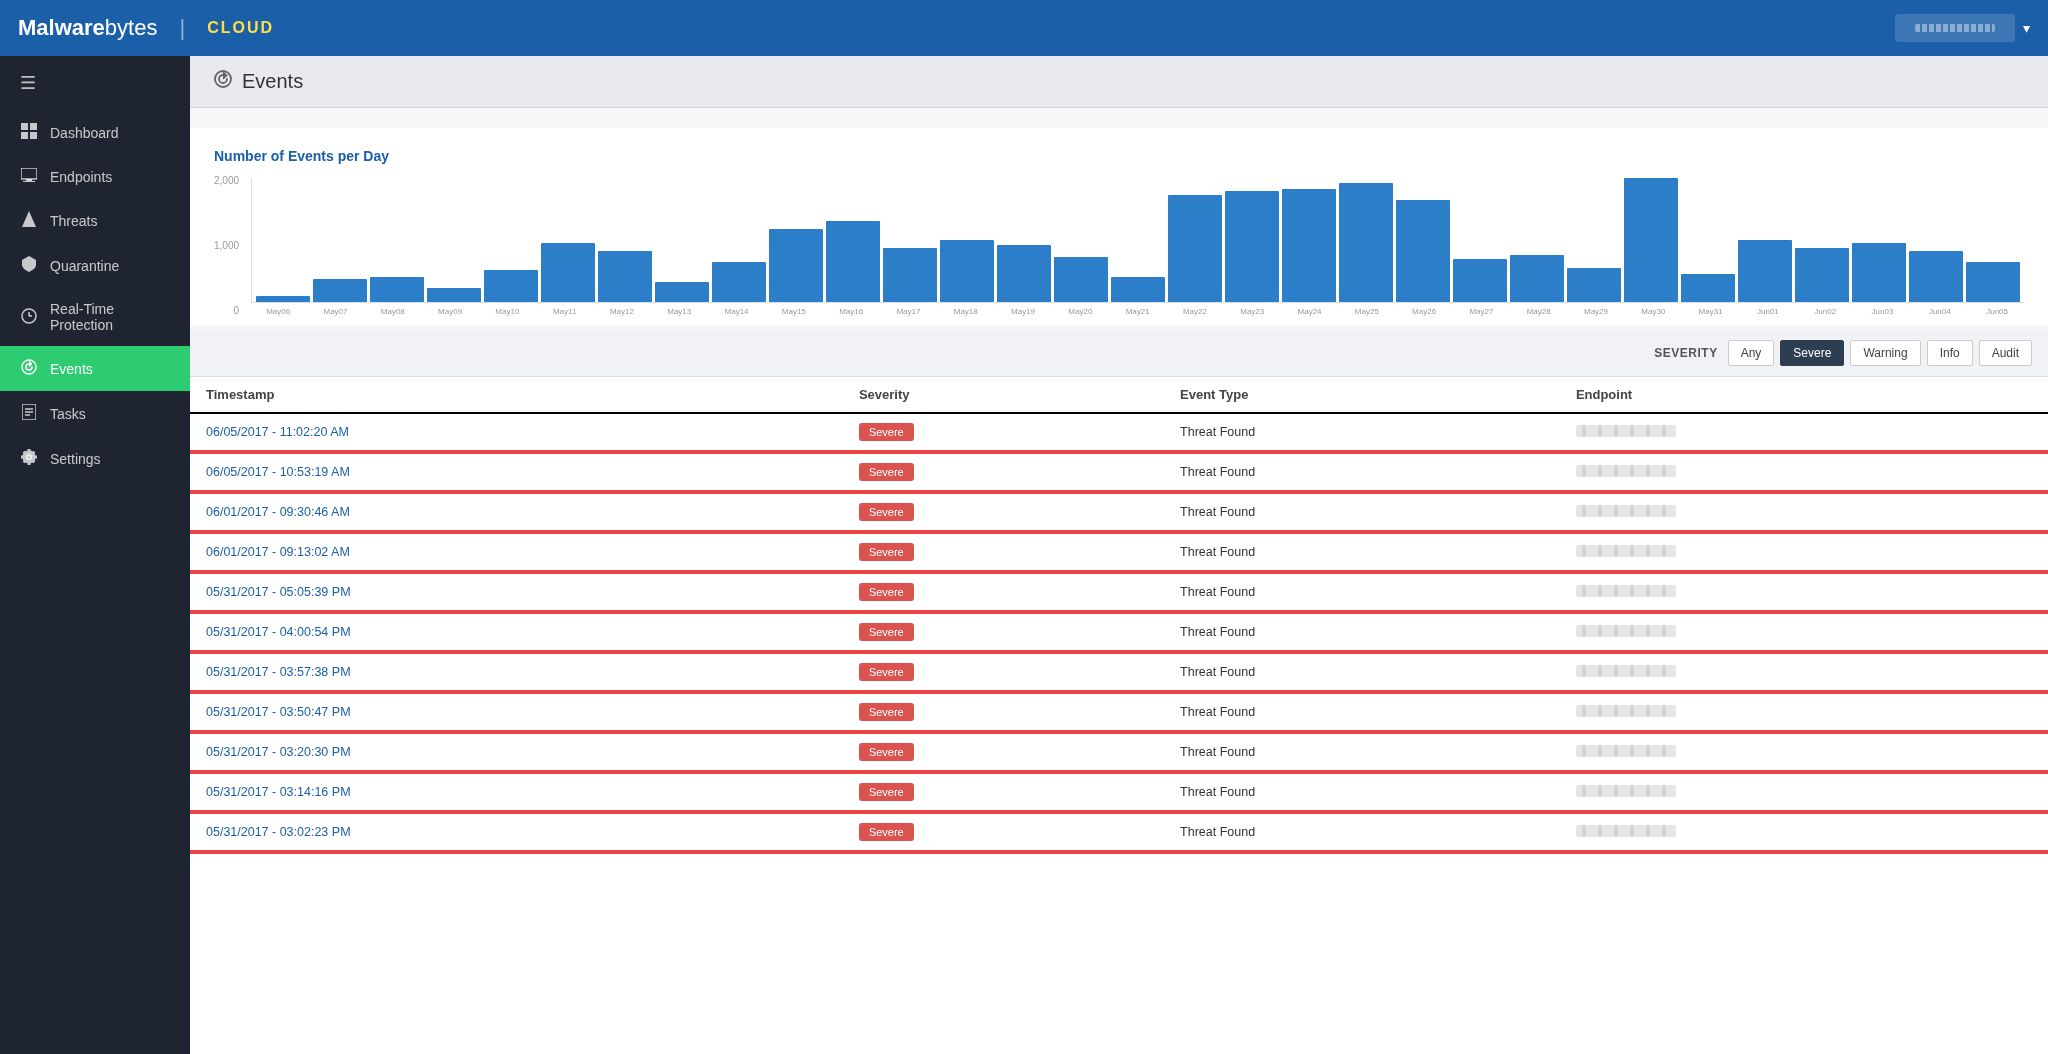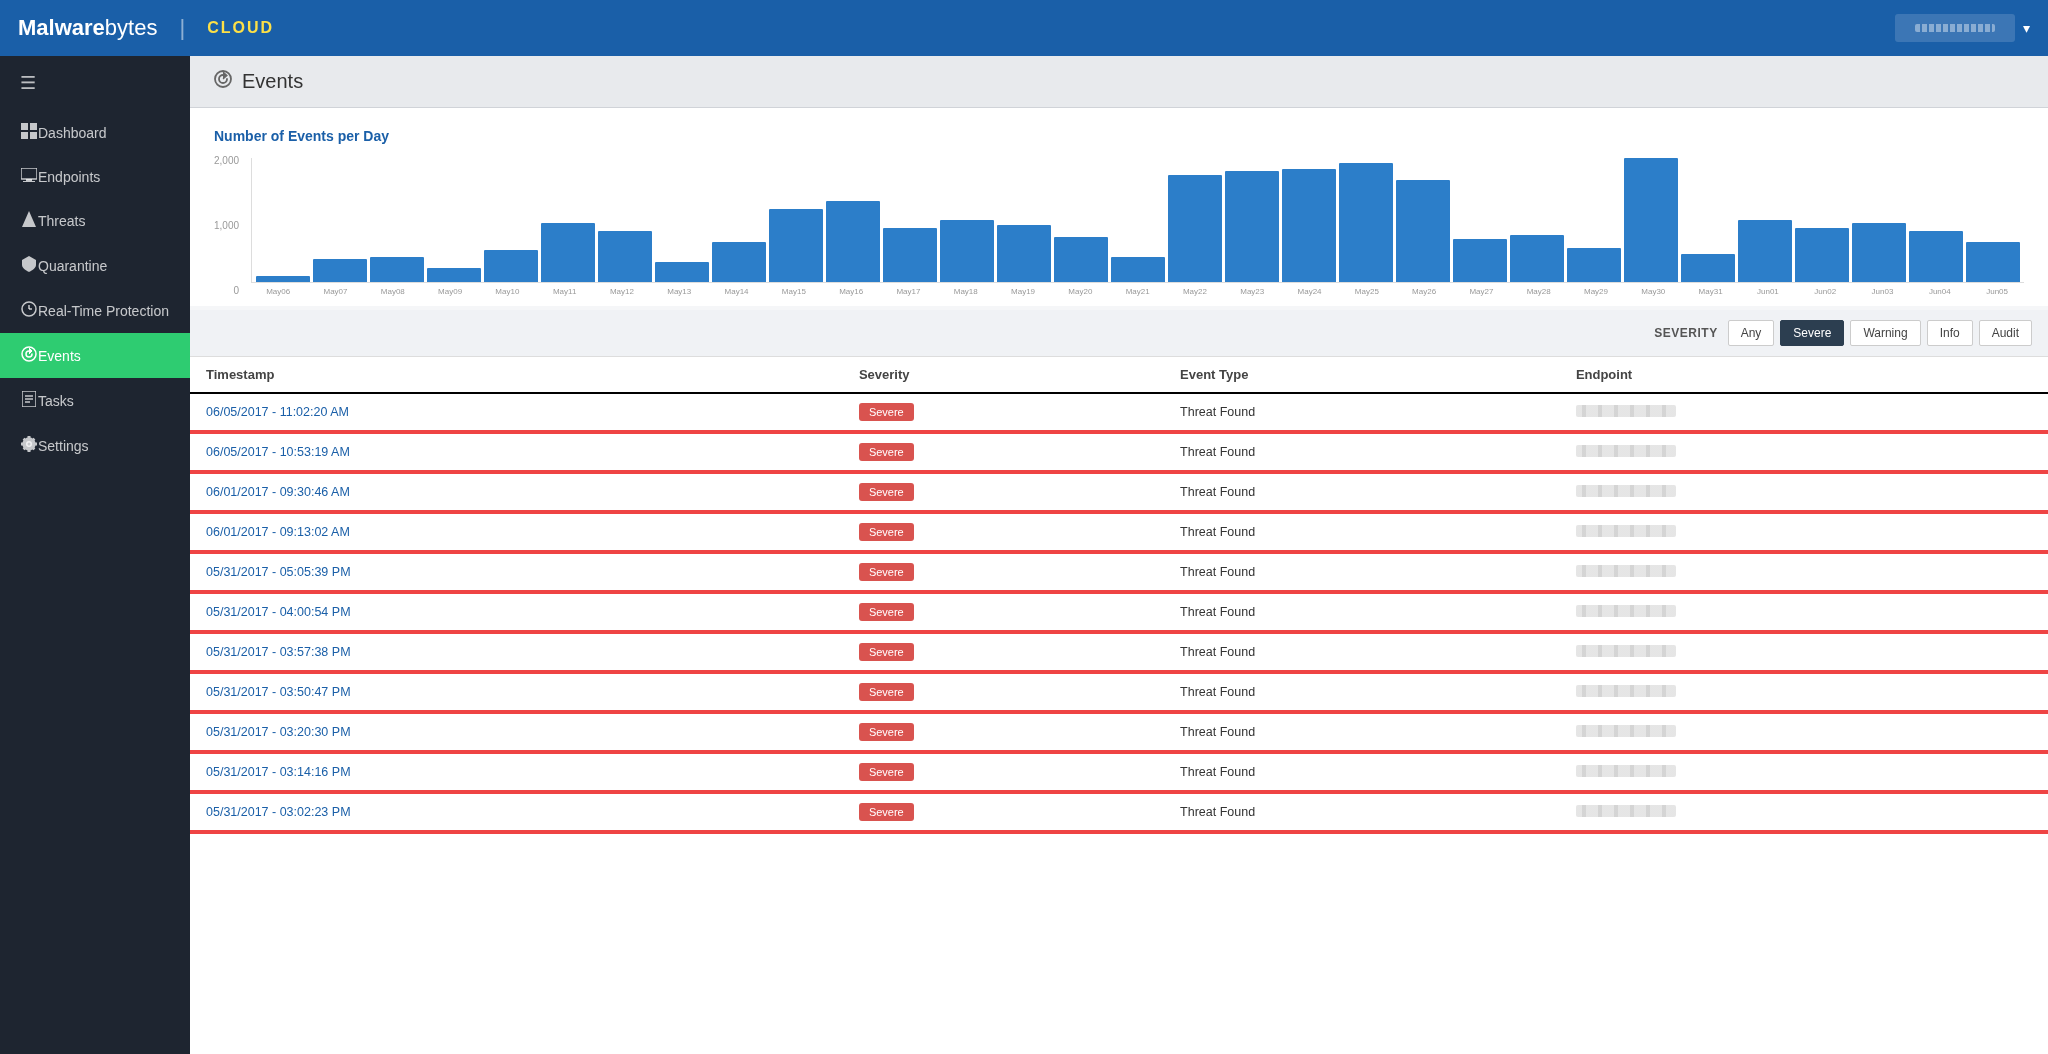--- a/index.html
+++ b/index.html
@@ -80,20 +80,21 @@
       font-size: 18px;
       cursor: pointer;
     }
     .sidebar-item {
       display: flex;
       align-items: center;
       padding: 13px 20px;
       color: rgba(255,255,255,0.75);
       cursor: pointer;
       font-size: 14px;
+      gap: 12px;
       transition: background 0.15s;
     }
     .sidebar-item.active {
       background: #2ecc71;
       color: white;
     }
     .sidebar-icon {
       width: 18px;
       text-align: center;
       font-size: 15px;
@@ -127,20 +128,21 @@
       font-size: 20px;
       color: #333;
       font-weight: 400;
     }
 
     
     .chart-section {
       background: white;
       padding: 20px 24px 10px;
       flex-shrink: 0;
+      margin-top: 20px;
     }
     .chart-title {
       color: #1a5fa8;
       font-size: 14px;
       font-weight: 600;
       margin-bottom: 12px;
     }
     .chart-yaxis {
       display: flex;
       flex-direction: column;

